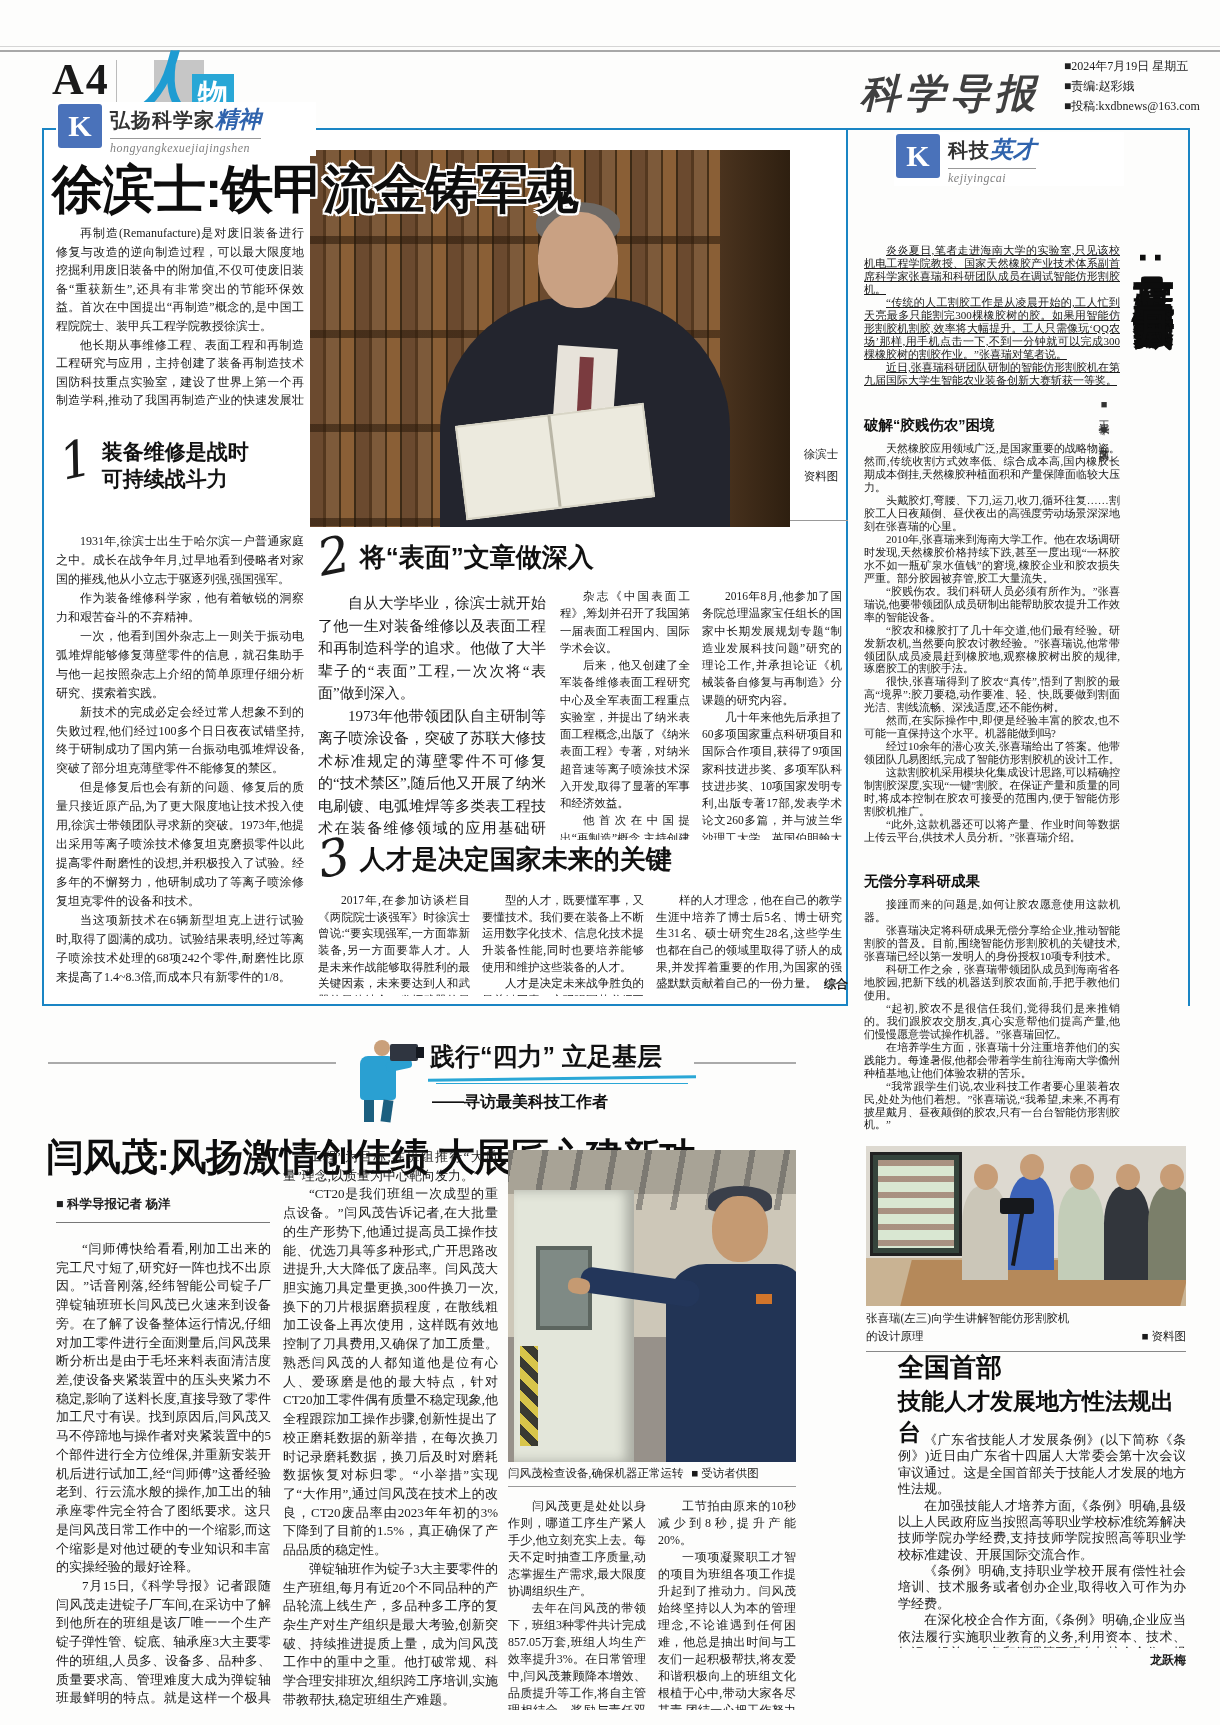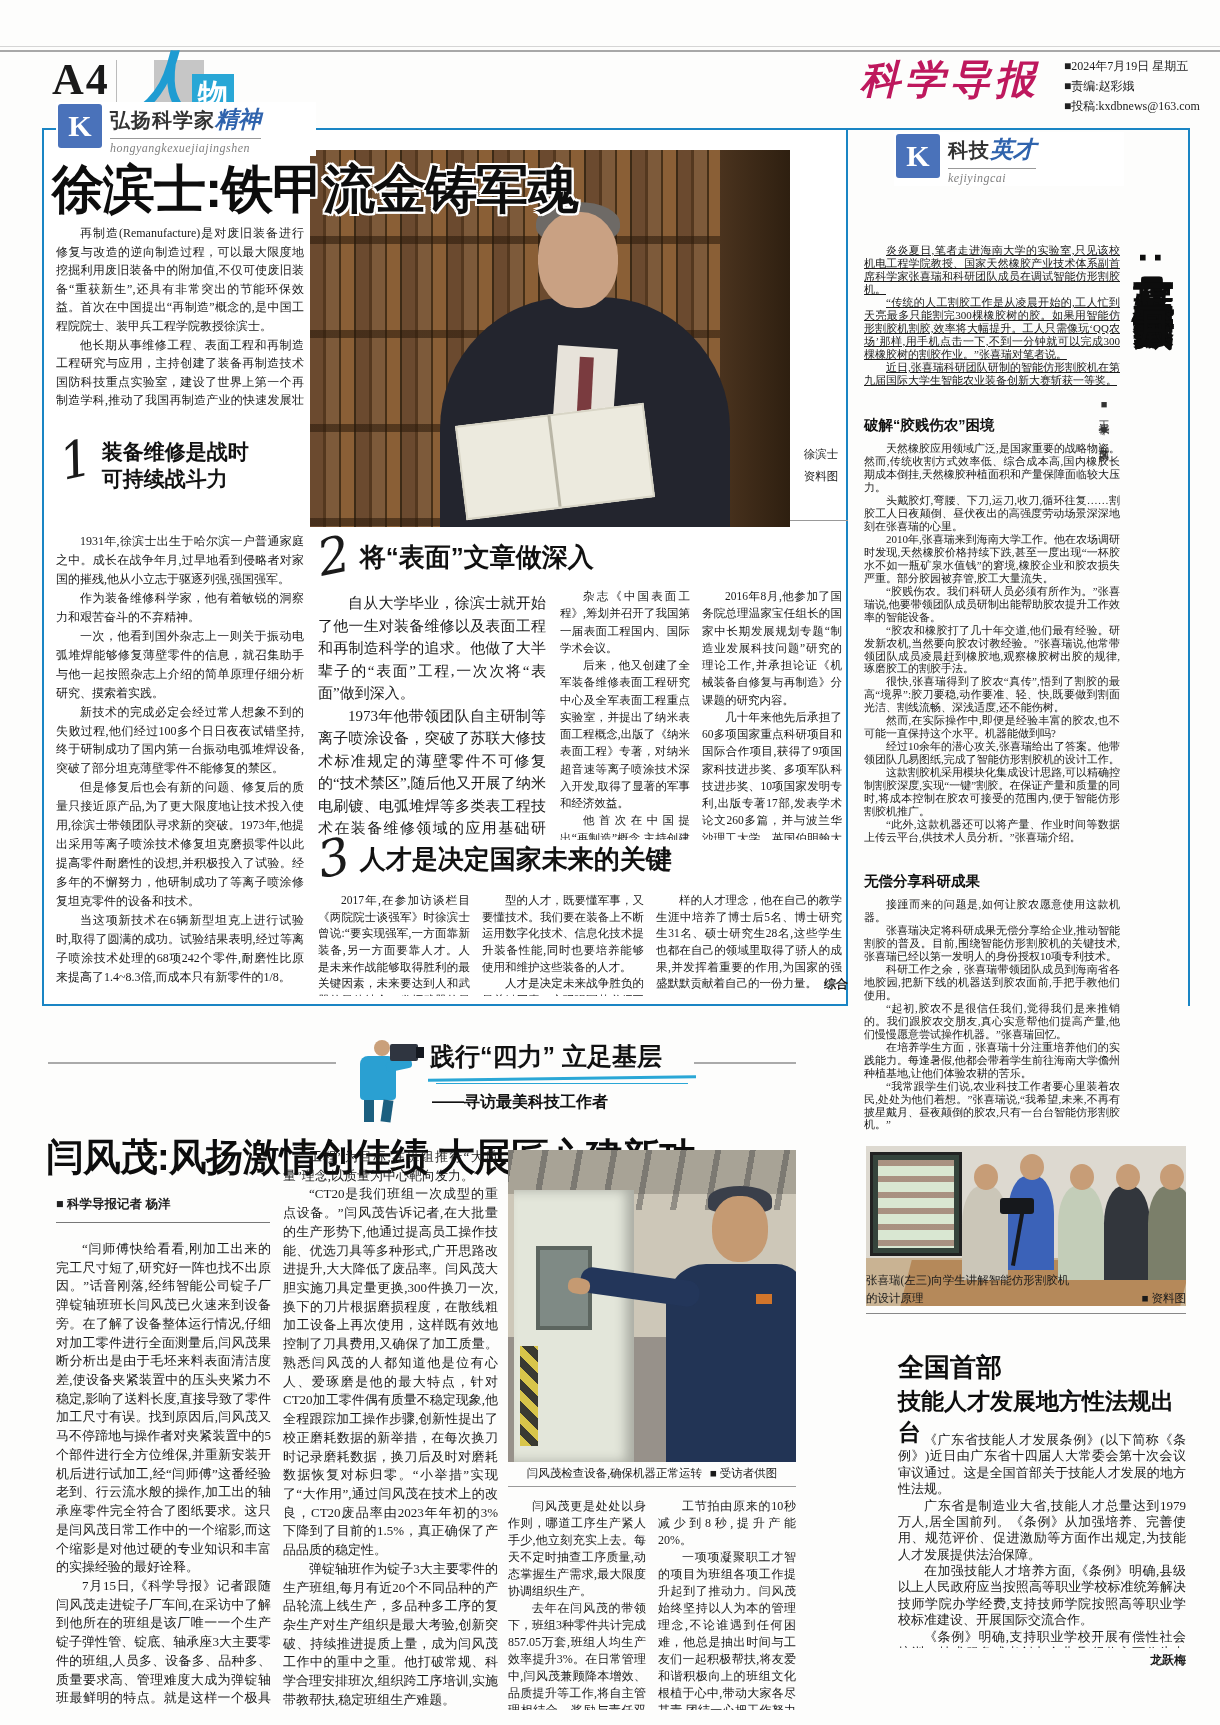--- a/index.html
+++ b/index.html
@@ -18,21 +18,21 @@
   
   .top-rule { left:0; top:50px; width:1220px; height:2px; background:#a8a8a8; }
   .top-rule2 { left:0; top:46px; width:1220px; height:1px; background:#d5d5d5; }
   .page-num { left:52px; top:54px; font-size:44px; font-weight:bold; letter-spacing:2px; }
   .sec-divider { left:116px; top:60px; width:1px; height:52px; background:#bbb; }
   .renwu { left:128px; top:52px; width:130px; height:64px; }
   .renwu-gray { position:absolute; left:26px; top:8px; width:50px; height:50px; background:#c6c6c6; }
   .renwu-ren { position:absolute; left:-4px; top:-16px; font-size:74px; font-style:italic; font-weight:bold; color:#1e9cd2; }
   .renwu-wu-box { position:absolute; left:64px; top:22px; width:42px; height:42px; background:#29a7d6; }
   .renwu-wu { display:block; text-align:center; line-height:42px; font-size:30px; color:#fff; font-weight:bold; }
-  .masthead { left:860px; top:52px; font-size:40px; font-weight:900; font-style:italic; color:#be185d; letter-spacing:5px; font-family:"Liberation Serif",serif; }
+  .masthead { left:860px; top:66px; font-size:40px; font-weight:900; font-style:italic; color:#404040; letter-spacing:5px; font-family:"Liberation Serif",serif; }
   .meta { left:1064px; top:56px; font-size:12px; line-height:20px; color:#222; }
   .meta div { white-space:nowrap; }
 
   
   .a1-box { left:42px; top:128px; width:806px; height:878px; border:2px solid #1a85c4; background:#fff; }
   .sb-topline { left:848px; top:128px; width:342px; height:2px; background:#1a85c4; }
   .sb-rightline { left:1188px; top:128px; width:2px; height:878px; background:#1a85c4; }
 
   .col-logo { background:#fff; padding:2px 8px 0 2px; display:flex; gap:8px; z-index:8; }
   .kbox { width:44px; height:44px; background:#4a72ba; border-radius:3px; color:#fff; text-align:center; line-height:44px; font-size:30px; font-weight:bold; font-family:"Liberation Serif",serif; flex:0 0 auto; }
@@ -112,21 +112,21 @@
   .p2-machine { position:absolute; left:6px; top:40px; width:120px; height:272px; background:#e3e6da; box-shadow:inset -8px 0 12px rgba(0,0,0,.25); }
   .p2-screen { position:absolute; left:28px; top:96px; width:56px; height:84px; background:#7f8a85; box-shadow:inset 0 0 0 4px #5c655f; }
   .p2-strip { position:absolute; left:12px; top:196px; width:18px; height:100px; background:repeating-linear-gradient(45deg,#d8c54a 0 8px,#3a3a32 8px 16px); }
   .p2-man { position:absolute; left:130px; top:28px; width:158px; height:284px; }
   .p2-torso { position:absolute; left:28px; top:86px; width:140px; height:200px; background:#223455; border-radius:40px 30px 0 0; }
   .p2-head { position:absolute; left:74px; top:18px; width:56px; height:66px; background:#c59a72; border-radius:46%; }
   .p2-cap { position:absolute; left:70px; top:8px; width:64px; height:26px; background:#3a3f4a; border-radius:50% 50% 20% 20%; }
   .p2-arm { position:absolute; left:-58px; top:96px; width:120px; height:26px; background:#23365a; border-radius:12px; transform:rotate(8deg); }
   .p2-hand { position:absolute; left:-70px; top:100px; width:22px; height:16px; background:#c59a72; border-radius:40%; transform:rotate(8deg); }
   .p2-logo { position:absolute; left:118px; top:116px; width:16px; height:10px; background:#d2752a; }
-  .cap2 { left:508px; top:1466px; width:288px; font-size:11.5px; border-bottom:1px solid #999; padding-bottom:5px; display:flex; justify-content:center; gap:8px; white-space:nowrap; }
+  .cap2 { left:508px; top:1466px; width:288px; font-size:11.5px; border-bottom:1px solid #999; padding-bottom:5px; display:flex; justify-content:flex-start; gap:8px; white-space:nowrap; }
   .a2c3 { left:508px; top:1498px; width:138px; height:212px; font-size:12px; line-height:1.42; }
   .a2c4 { left:658px; top:1498px; width:138px; height:212px; font-size:12px; line-height:1.42; }
 
   
   .sb-body { font-size:11px; line-height:1.18; }
   .sb-body1 { left:864px; top:244px; width:256px; height:168px;text-decoration:underline; }
   .sb-sub { font-size:14.5px; font-weight:bold; color:#111; }
   .sb-sub1 { left:864px; top:416px; }
   .sb-sub2 { left:864px; top:872px; }
   .sb-body2 { left:864px; top:442px; width:256px; height:424px; }
@@ -136,21 +136,21 @@
   .v-hollow { color:#fff; -webkit-text-stroke:2px #0d0d0d; text-shadow:-1px -1px 0 #0d0d0d,1px -1px 0 #0d0d0d,-1px 1px 0 #0d0d0d,1px 1px 0 #0d0d0d; }
 
   .photo3 { left:866px; top:1146px; width:320px; height:160px; overflow:hidden; background:linear-gradient(180deg,#ddd9d0 0 70%,#c9b393 70% 100%); }
   .p3-screen { position:absolute; left:4px; top:6px; width:92px; height:104px; background:#35443c; box-shadow:inset 0 0 0 3px #222; }
   .p3-poster { position:absolute; left:12px; top:14px; width:76px; height:88px; background:#d9e7d2; background-image:repeating-linear-gradient(180deg,rgba(120,60,50,.5) 0 6px,rgba(0,0,0,0) 6px 16px); }
   .p3-table { position:absolute; left:40px; bottom:0; width:280px; height:46px; background:#b5895a; transform:skewX(-14deg); }
   .p3-person { position:absolute; bottom:26px; width:46px; height:94px; border-radius:40% 40% 0 0; }
   .p3-head { position:absolute; top:-22px; left:12px; width:24px; height:26px; border-radius:50%; background:#c79d77; }
   .p3-tripod { position:absolute; left:150px; bottom:40px; width:4px; height:58px; background:#16181c; transform:rotate(10deg); }
   .p3-camera { position:absolute; left:134px; bottom:92px; width:34px; height:16px; background:#16181c; border-radius:3px; }
-  .cap3 { left:866px; top:1272px; width:320px; font-size:11.5px; line-height:1.55; border-bottom:1px solid #888; padding-bottom:5px; }
+  .cap3 { left:866px; top:1310px; width:320px; font-size:11.5px; line-height:1.55; border-bottom:1px solid #888; padding-bottom:5px; }
   .cap3-row2 { display:flex; justify-content:space-between; }
 
   .a3-h { left:898px; top:1350px; width:292px; font-size:26px; font-weight:900; color:#0d0d0d; line-height:1.35; font-family:"Liberation Sans","DejaVu Sans",sans-serif; }
   .a3-h2 { top:1386px; font-size:23px; }
   .a3-body { left:898px; top:1432px; width:288px; height:216px; font-size:13px; line-height:1.26; }
   .a3-author { left:898px; top:1652px; width:288px; text-align:right; font-weight:bold; font-size:12px; background:#fdfdfc; }
 </style>
 </head>
 <body>
 
@@ -384,21 +384,20 @@
     <div class="cap3-row2">
       <span data-bind="sidebar.photo_caption_line2">的设计原理</span>
       <span data-bind="sidebar.photo_credit">■  资料图</span>
     </div>
   </div>
 
   <div class="abs a3-h" data-bind="article3.headline_line1">全国首部</div>
   <div class="abs a3-h a3-h2" data-bind="article3.headline_line2">技能人才发展地方性法规出台</div>
   <div class="abs a3-body justify clip" data-bind-list="article3.paragraphs">
       <p>《广东省技能人才发展条例》(以下简称《条例》)近日由广东省十四届人大常委会第十次会议审议通过。这是全国首部关于技能人才发展的地方性法规。</p>
-      <p>广东省是制造业大省,技能人才总量达到1979万人,居全国前列。《条例》从加强培养、完善使用、规范评价、促进激励等方面作出规定,为技能人才发展提供法治保障。</p>
       <p>在加强技能人才培养方面,《条例》明确,县级以上人民政府应当按照高等职业学校标准统筹解决技师学院办学经费,支持技师学院按照高等职业学校标准建设、开展国际交流合作。</p>
       <p>《条例》明确,支持职业学校开展有偿性社会培训、技术服务或者创办企业,取得收入可作为办学经费。</p>
       <p>在深化校企合作方面,《条例》明确,企业应当依法履行实施职业教育的义务,利用资本、技术、知识、设施、设备和管理等要素参与校企合作。规模以上企业应当设立学生实习和教师实践岗位。</p>
       <p>在拓宽人才成长通道方面,《条例》明确,鼓励用人单位建立健全技能岗位等级设置,按照学徒工、初级工、中级工、高级工、技师、高级技师、特级技师、首席技师等职业技能等级(岗位)序列,实施人力资源管理。支持有条件的企业设立特级技师和首席技师岗位。</p>
     </div>
   <div class="abs a3-author" data-bind="article3.author">龙跃梅</div>
 
 </div>
 
 </body></html>

